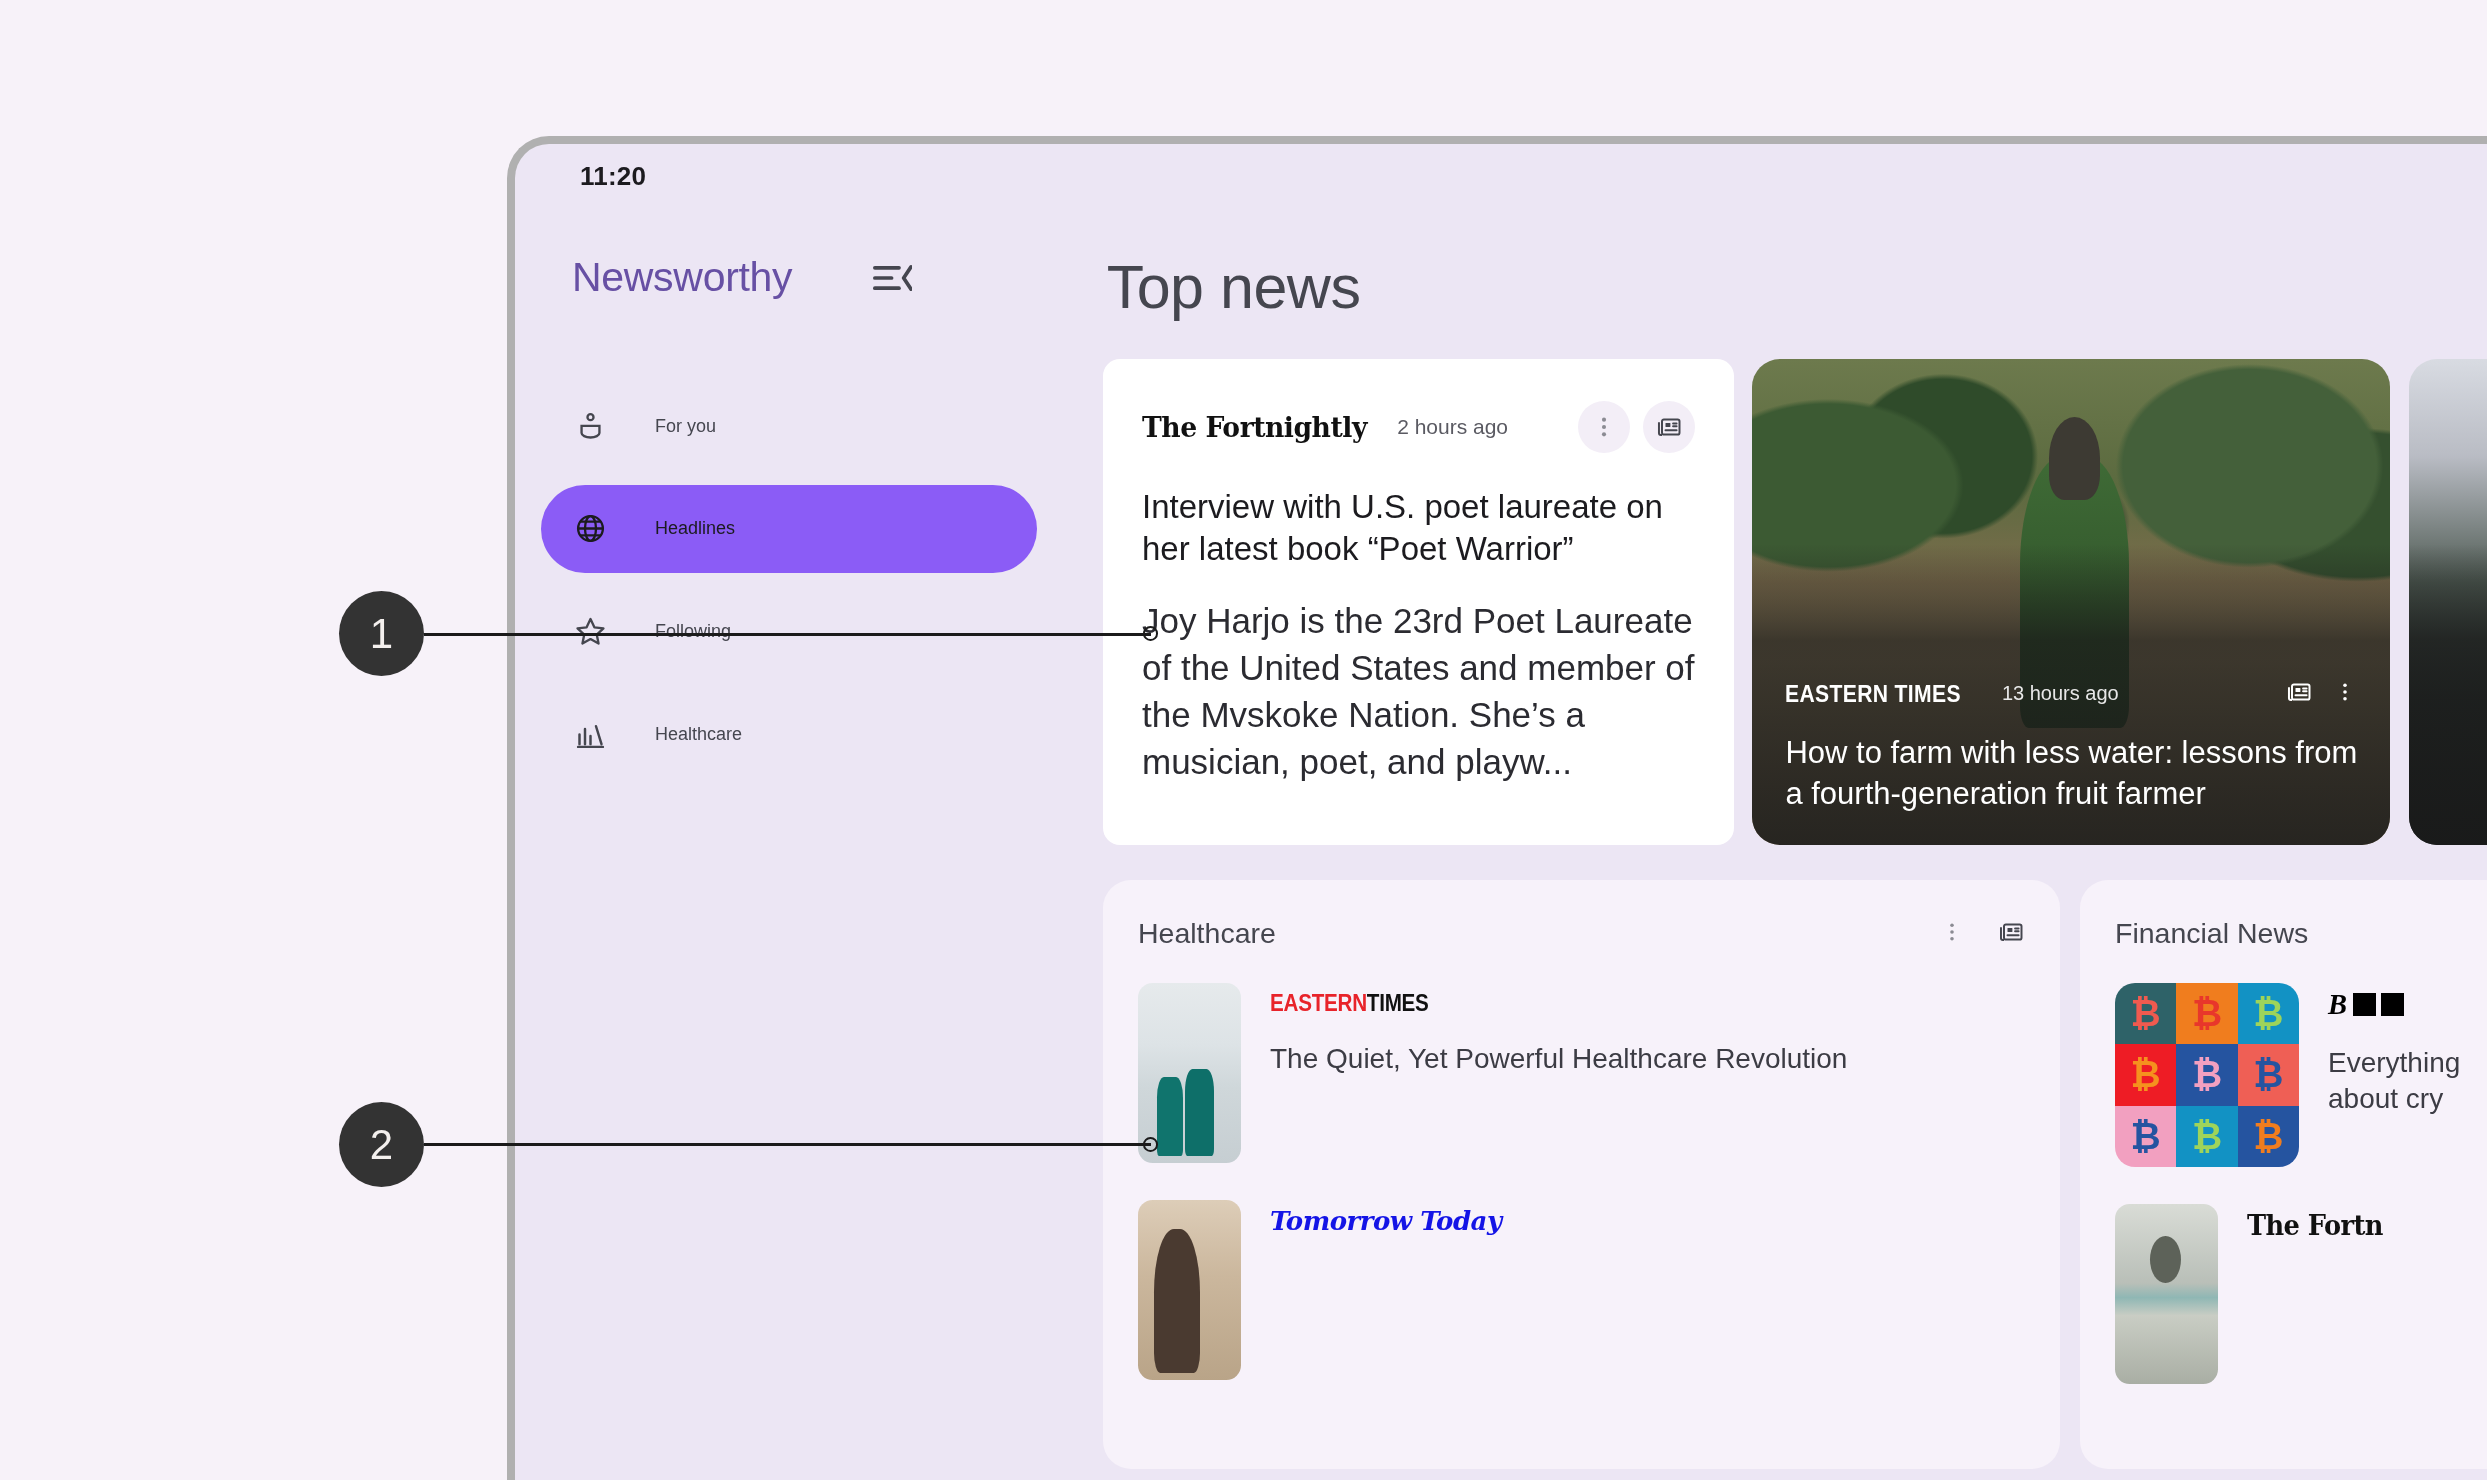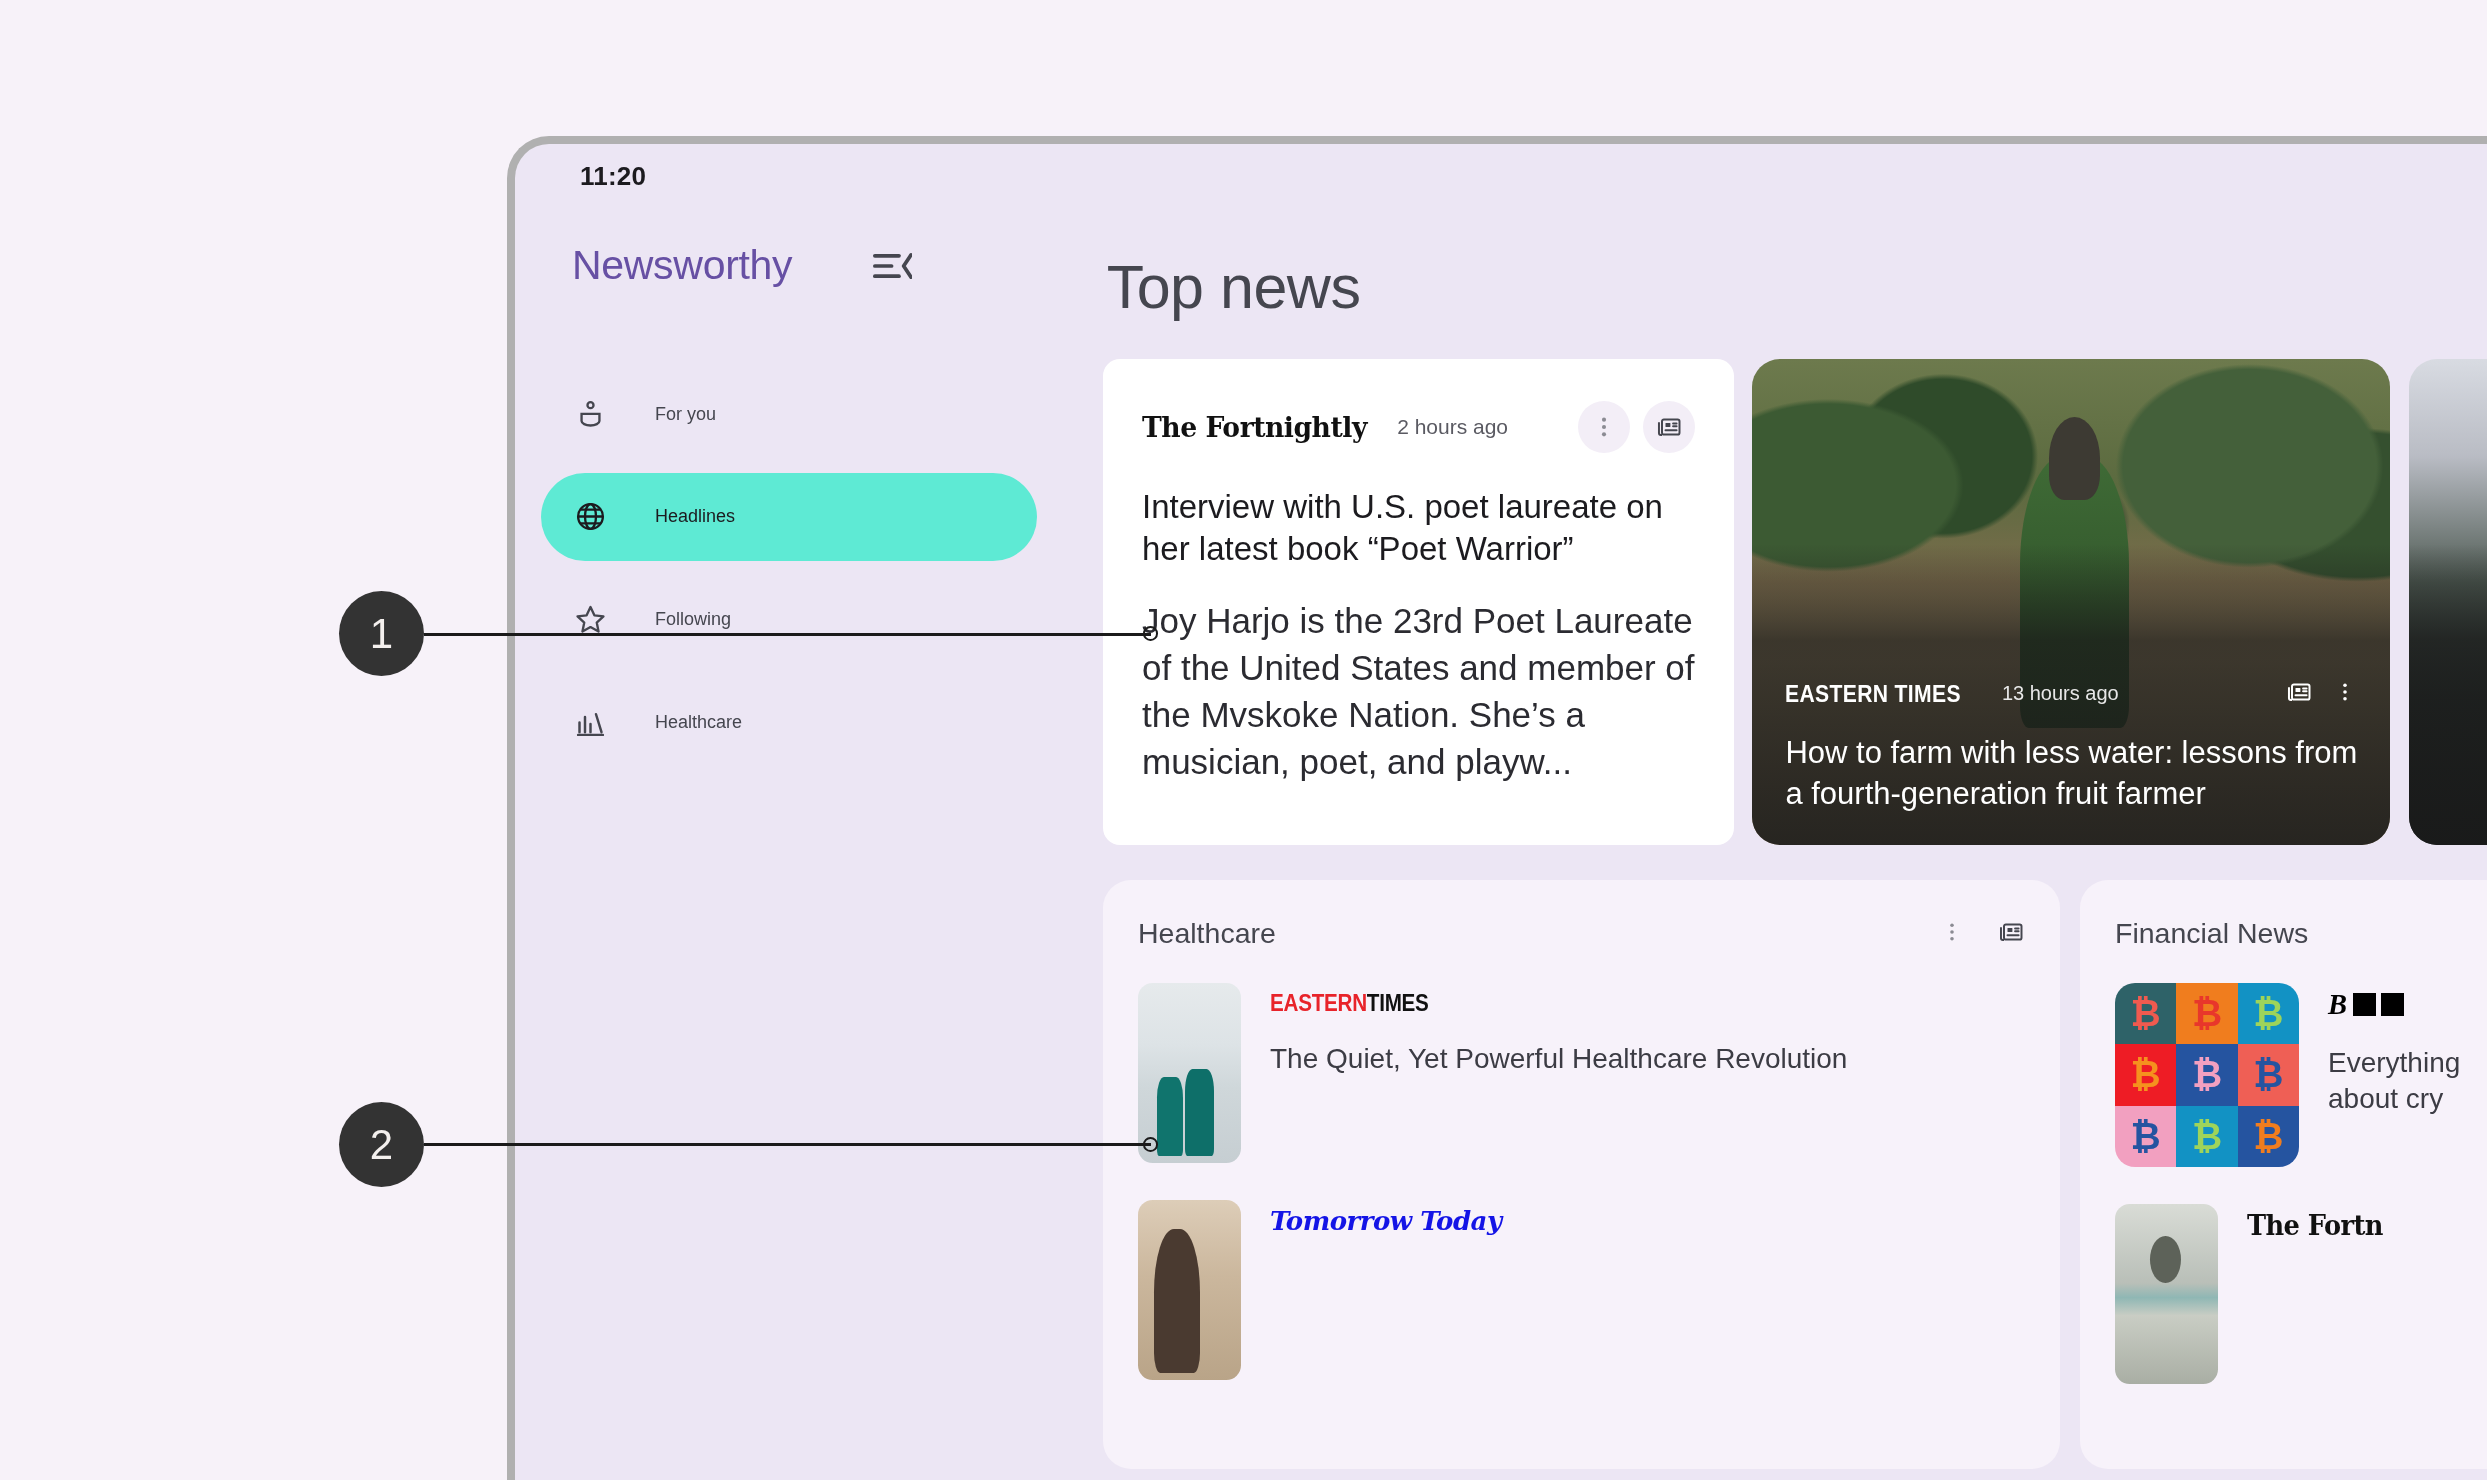--- a/index.html
+++ b/index.html
@@ -48,21 +48,21 @@
     font-size: 26px;
     font-weight: 700;
     color: #1c1b1f;
     letter-spacing: 0.2px;
   }
 
   
   #sidebar {
     position: absolute;
     left: 0;
-    top: 52px;
+    top: 64px;
     width: 548px;
     height: calc(100% - 64px);
     background: #ece6f4;
   }
 
   #brand-row {
     display: flex;
     align-items: center;
     height: 83px;
     padding-left: 57px;
@@ -87,21 +87,21 @@
   .nav-item {
     display: flex;
     align-items: center;
     height: 88px;
     border-radius: 44px;
     padding-left: 31px;
     gap: 26px;
     cursor: pointer;
   }
   .nav-item + .nav-item { margin-top: 14.7px; }
-  .nav-item.active { background: #5eead4; }
+  .nav-item.active { background: #8b5cf6; }
   .nav-icon {
     width: 37px; height: 37px;
     display: flex; align-items: center; justify-content: center;
     flex: 0 0 37px;
   }
   .nav-label {
     font-size: 18px;
     color: #45464f;
     margin-left: 20px;
   }

